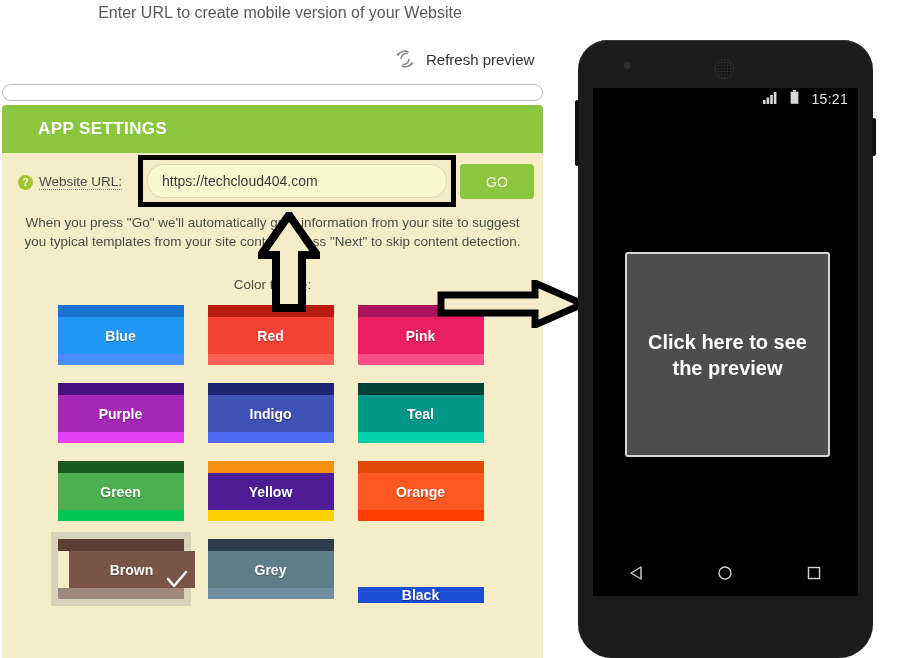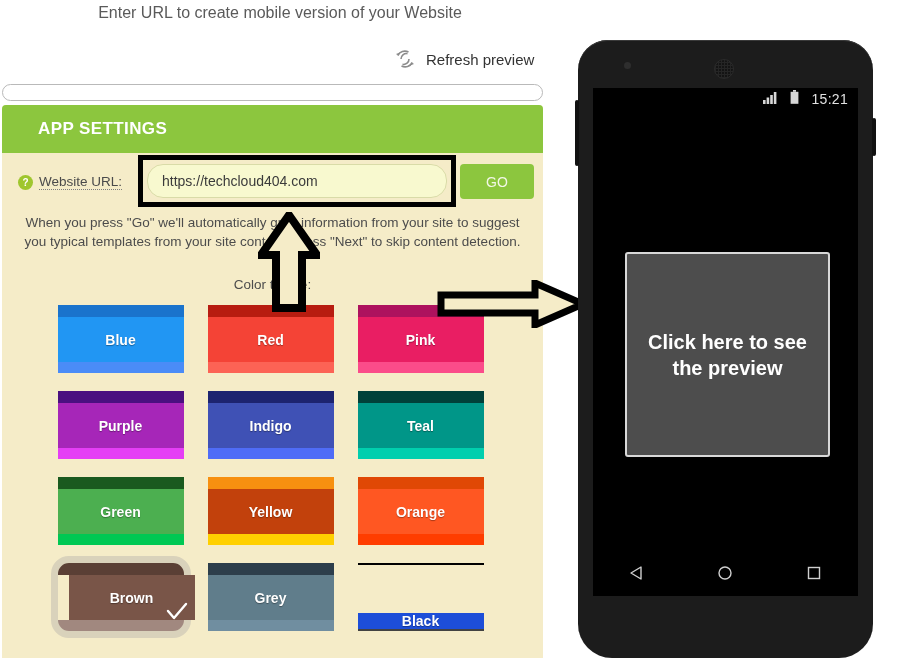--- a/index.html
+++ b/index.html
@@ -173,27 +173,26 @@
   #swatch-grid {
     margin: 13px auto 0 auto;
     width: 430px;
     display: grid;
     grid-template-columns: repeat(3, 126px);
     column-gap: 24px;
     row-gap: 18px;
   }
   .swatch {
     width: 126px;
-    height: 68px;
+    height: 60px;
     position: relative;
     cursor: pointer;
     display: flex;
     flex-direction: column;
     box-sizing: border-box;
-    border-radius: 11px;
   }
   .swatch .band-top { height: 12px; width: 100%; }
   .swatch .band-mid {
     flex: 1;
     width: 100%;
     display: flex;
     align-items: center;
     justify-content: center;
     position: relative;
   }
@@ -426,21 +425,21 @@
         </div>
         <div class="swatch">
           <div class="band-top" style="background: rgb(26, 90, 31);"></div>
           <div class="band-mid" style="background: rgb(76, 175, 80);">
             <span class="sw-name">Green</span>
           </div>
           <div class="band-bot" style="background: rgb(0, 200, 83);"></div>
         </div>
         <div class="swatch">
           <div class="band-top" style="background: rgb(247, 144, 16);"></div>
-          <div class="band-mid" style="background: #c2410c;">
+          <div class="band-mid" style="background: #4c1d95;">
             <span class="sw-name">Yellow</span>
           </div>
           <div class="band-bot" style="background: rgb(255, 208, 0);"></div>
         </div>
         <div class="swatch">
           <div class="band-top" style="background: rgb(224, 72, 5);"></div>
           <div class="band-mid" style="background: rgb(255, 87, 34);">
             <span class="sw-name">Orange</span>
           </div>
           <div class="band-bot" style="background: rgb(255, 61, 0);"></div>

